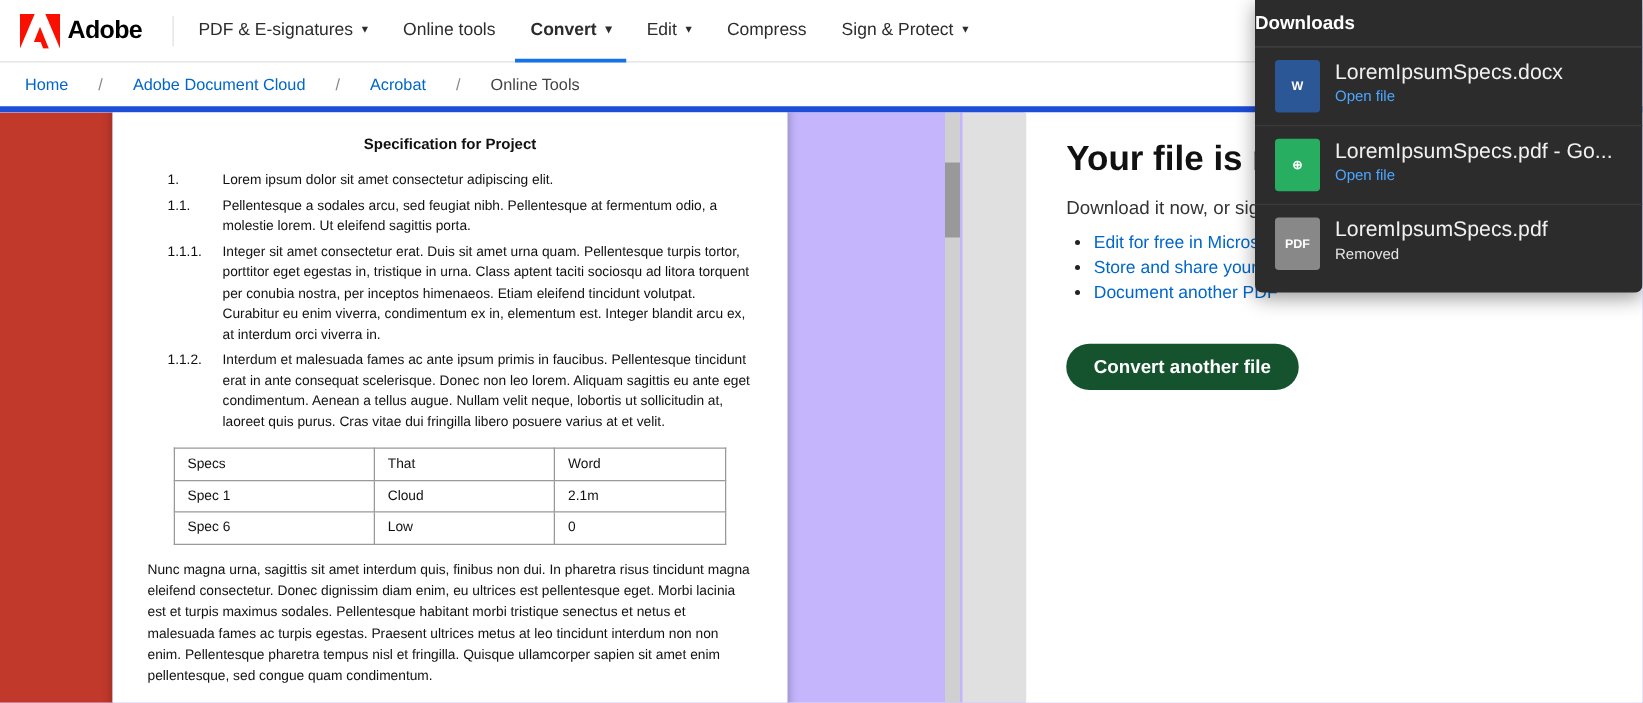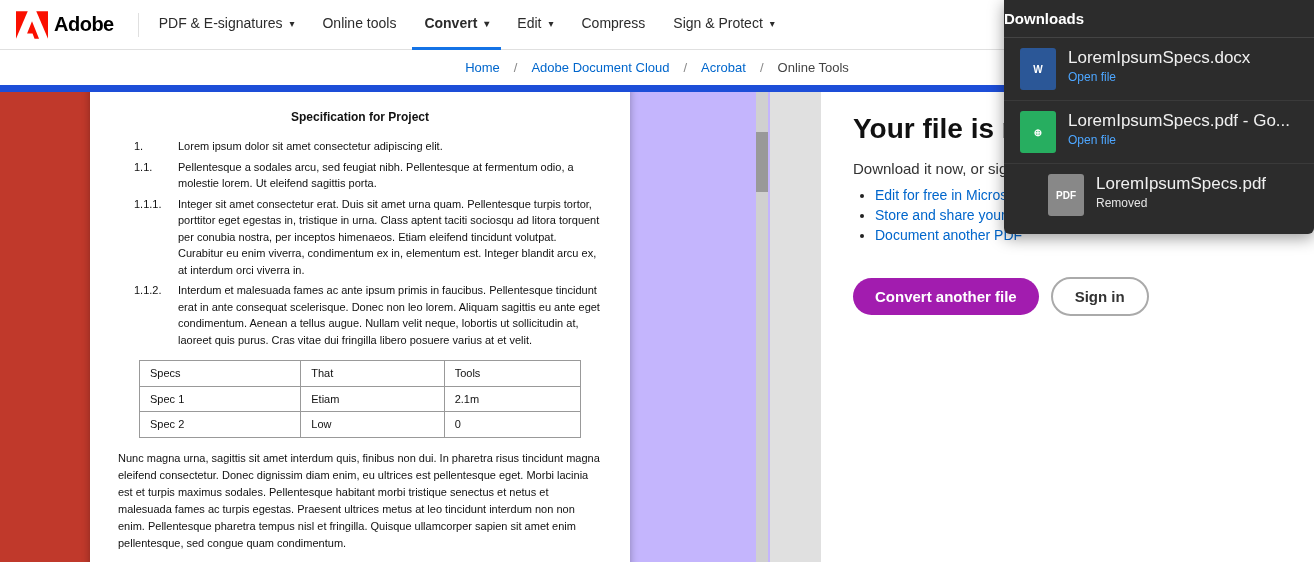--- a/index.html
+++ b/index.html
@@ -28,23 +28,23 @@
     }
     .nav-buy-now {
       padding: 0 18px; height: 36px; background: #1473e6; color: #fff;
       border: none; border-radius: 20px; font-size: 14px; font-weight: 600;
       cursor: pointer; display: flex; align-items: center;
     }
     .chevron { font-size: 10px; margin-left: 3px; }
 
     
     .breadcrumb {
-      display: flex; align-items: center; gap: 14px;
+      display: flex; align-items: center; gap: 24px;
       padding: 10px 20px; font-size: 13px; color: #444;
-      background: #fff; border-bottom: 7px solid #1d4ed8; justify-content: center;
+      background: #fff; border-bottom: 5px solid #1d4ed8;
     }
     .breadcrumb a { color: #0066cc; text-decoration: none; }
     .breadcrumb-sep { color: #888; }
 
     
     .main-layout { display: flex; height: calc(562px - 50px - 36px); }
 
     
     .pdf-preview {
       flex: 0 0 820px; background: #c4b5fd; position: relative; overflow: hidden;
@@ -80,21 +80,21 @@
       display: flex; flex-direction: column; justify-content: flex-start;
       border-left: 1px solid #e0e0e0; overflow: hidden;
     }
     .ready-title { font-size: 28px; font-weight: 700; color: #111; line-height: 1.2; margin-bottom: 14px; }
     .ready-sub { font-size: 15px; color: #333; margin-bottom: 10px; }
     .ready-list { list-style: disc; margin-left: 22px; margin-bottom: 20px; }
     .ready-list li { font-size: 14px; color: #222; margin-bottom: 4px; }
     .ready-list li span { color: #0066cc; }
     .ready-actions { display: flex; gap: 12px; margin-top: 10px; align-items: center; }
     .btn-convert-another {
-      background: #a21caf; color: #fff; border: none;
+      background: #14532d; color: #fff; border: none;
       border-radius: 20px; padding: 10px 22px; font-size: 15px;
       font-weight: 600; cursor: pointer; white-space: nowrap;
     }
     .btn-sign-in {
       background: #fff; color: #333; border: 2px solid #aaa;
       border-radius: 20px; padding: 9px 22px; font-size: 15px;
       font-weight: 600; cursor: pointer;
     }
 
     
@@ -115,21 +115,21 @@
     }
     .dd-item:last-child { border-bottom: none; }
     .dd-icon {
       width: 36px; height: 42px; flex-shrink: 0;
       display: flex; align-items: center; justify-content: center;
       background: #555; border-radius: 3px; font-size: 10px; color: #fff;
       font-weight: 700;
     }
     .dd-icon.docx { background: #2b5797; }
     .dd-icon.pdf-edge { background: #27ae60; }
-    .dd-icon.pdf-grey { background: #888; margin-left: 28px; }
+    .dd-icon.pdf-grey { background: #888; }
     .dd-item-info { display: flex; flex-direction: column; gap: 2px; }
     .dd-item-name { font-size: 17px; color: #f0f0f0; font-weight: 500; }
     .dd-item-link { font-size: 12px; color: #4da6ff; cursor: pointer; }
     .dd-item-removed { font-size: 12px; color: #e5e5e5; }
 
     .page-wrapper { position: relative; width: 1314px; height: 562px; overflow: hidden; }
   </style>
 </head>
 <body>
 
@@ -208,29 +208,29 @@
           <div class="pdf-list-item">
             <span class="pdf-list-num">1.1.2.</span>
             <span class="pdf-list-text">Interdum et malesuada fames ac ante ipsum primis in faucibus. Pellentesque tincidunt erat in ante consequat scelerisque. Donec non leo lorem. Aliquam sagittis eu ante eget condimentum. Aenean a tellus augue. Nullam velit neque, lobortis ut sollicitudin at, laoreet quis purus. Cras vitae dui fringilla libero posuere varius at et velit.</span>
           </div>
         </div>
         <table class="pdf-table">
           <tbody id="pdf-table-body">
               <tr>
                 <td>Specs</td>
                 <td>That</td>
-                <td>Tools</td>
+                <td>Word</td>
               </tr>
               <tr>
                 <td>Spec 1</td>
-                <td>Etiam</td>
+                <td>Cloud</td>
                 <td>2.1m</td>
               </tr>
               <tr>
-                <td>Spec 2</td>
+                <td>Spec 6</td>
                 <td>Low</td>
                 <td>0</td>
               </tr>
             </tbody>
         </table>
         <p class="pdf-para">Nunc magna urna, sagittis sit amet interdum quis, finibus non dui. In pharetra risus tincidunt magna eleifend consectetur. Donec dignissim diam enim, eu ultrices est pellentesque eget. Morbi lacinia est et turpis maximus sodales. Pellentesque habitant morbi tristique senectus et netus et malesuada fames ac turpis egestas. Praesent ultrices metus at leo tincidunt interdum non non enim. Pellentesque pharetra tempus nisl et fringilla. Quisque ullamcorper sapien sit amet enim pellentesque, sed congue quam condimentum.</p>
       </div>
       <div class="pdf-scrollbar">
         <div class="pdf-scrollbar-thumb"></div>
       </div>
@@ -242,23 +242,20 @@
       <p class="ready-sub">Download it now, or sign in to:</p>
       <ul class="ready-list">
         <li><span>Edit for free in Microsoft Word online</span></li>
         <li><span>Store and share your files</span></li>
         <li><span>Document another PDF</span></li>
       </ul>
       <div class="ready-actions">
         <button class="btn-convert-another">
           <span>Convert another file</span>
         </button>
-        <button class="btn-sign-in">
-          <span>Sign in</span>
-        </button>
       </div>
     </div>
   </div>
 
   <div class="downloads-dropdown">
     <div class="dd-header">Downloads</div>
     <div id="downloads-list">
         <div class="dd-item">
           <div class="dd-icon docx">W</div>
           <div class="dd-item-info">

